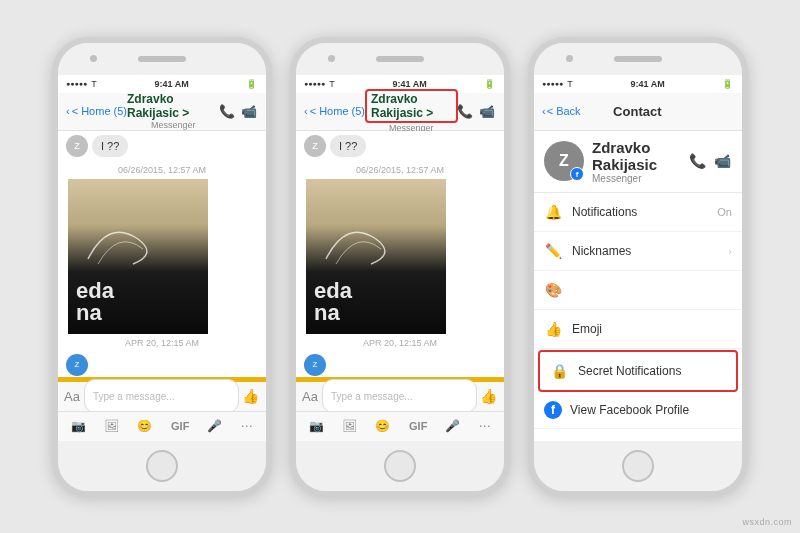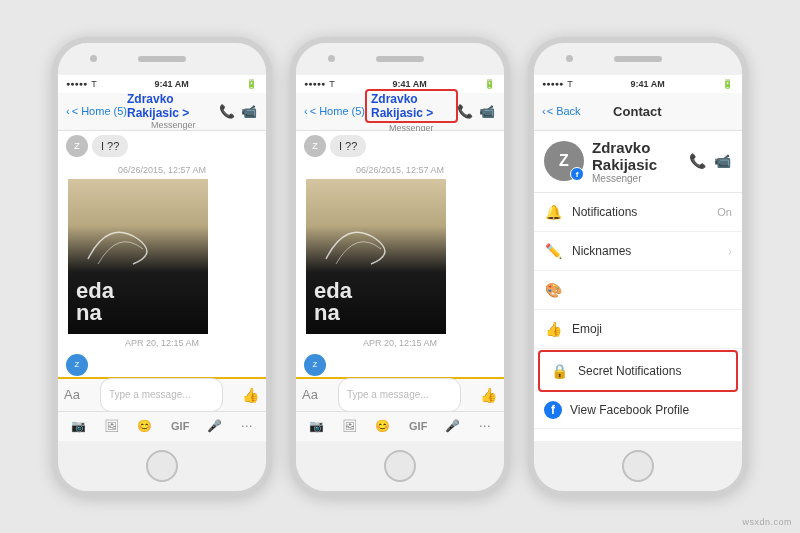--- a/index.html
+++ b/index.html
@@ -116,21 +116,21 @@
     }
     .nav-title-center {
       display: flex;
       flex-direction: column;
       align-items: center;
       flex: 1;
     }
     .nav-title-main {
       font-size: 12px;
       font-weight: 600;
-      color: #1d4ed8;
+      color: #14532d;
     }
     .nav-title-sub {
       font-size: 9px;
       color: #888;
     }
     .nav-icons {
       display: flex;
       gap: 6px;
       align-items: center;
     }
@@ -213,25 +213,25 @@
       right: 15px;
       font-size: 16px;
       color: #ccc;
     }
 
     
     .input-bar {
       width: 100%;
       height: 34px;
       background: #f8f8f8;
-      border-top: 2px solid #eab308;
+      border-top: 5px solid #eab308;
       display: flex;
       align-items: center;
       padding: 0 6px;
-      gap: 20px;
+      gap: 4px;
       flex-shrink: 0;
     }
     .input-field {
       flex: 1;
       height: 34px;
       border: 1px solid #ddd;
       border-radius: 11px;
       background: #fff;
       font-size: 10px;
       color: #aaa;

